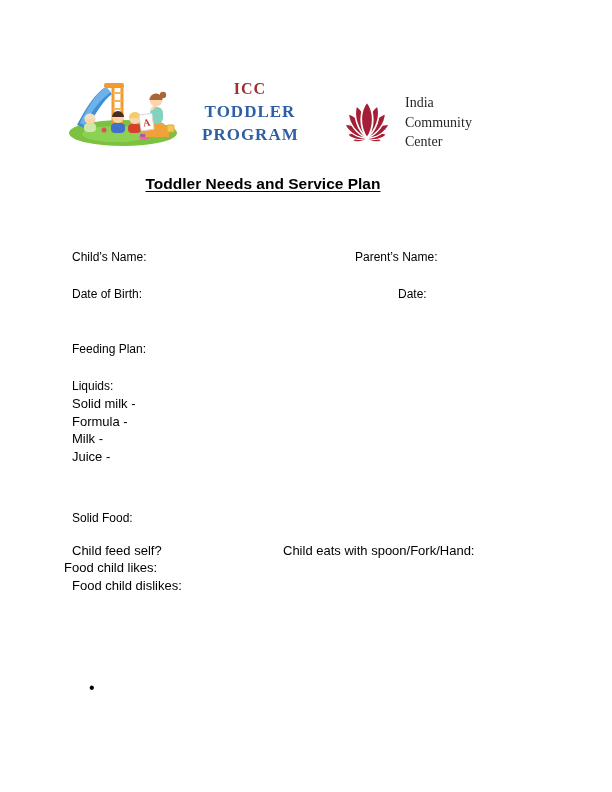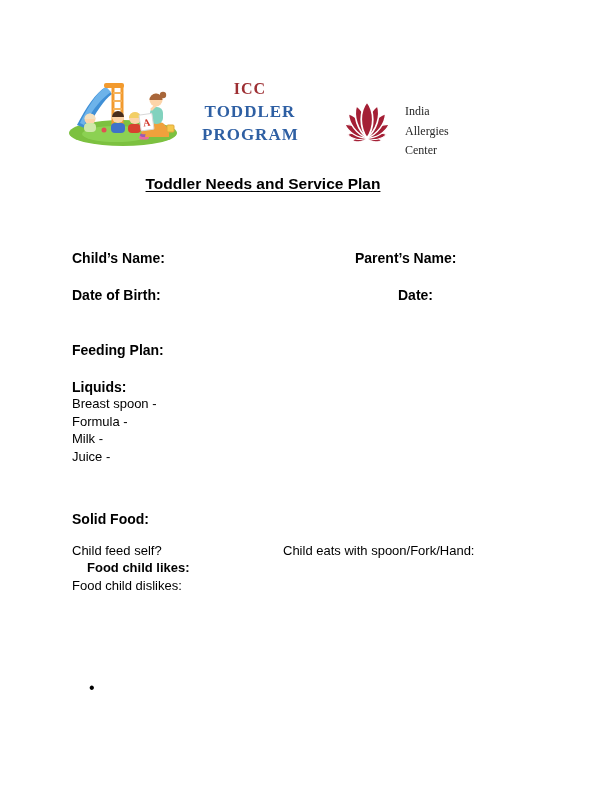--- a/index.html
+++ b/index.html
@@ -6,37 +6,37 @@
   .page{
     position:relative;
     width:612px;height:792px;
     margin:0 auto;
     background:#ffffff;
     font-family:"Liberation Sans", sans-serif;
     color:#000;
     overflow:hidden;
   }
   .abs{position:absolute;}
-  .lbl{font-weight:bold;font-size:14px;white-space:nowrap;}
+  .lbl{font-weight:normal;font-size:12px;white-space:nowrap;}
   .body-txt{font-size:13px;white-space:nowrap;}
 
   
   .logo-left{left:66px;top:74px;display:flex;align-items:flex-start;}
   .logo-left .logo-text{
     width:96px;margin-left:22px;margin-top:4px;text-align:center;
     font-family:"Liberation Serif", serif;letter-spacing:1px;
   }
   .logo-left .l1{font-size:16px;color:#9d2f33;font-weight:bold;line-height:22px;}
   .logo-left .l2,.logo-left .l3{font-size:17px;color:#2e5fa3;font-weight:bold;line-height:23px;}
 
   .logo-right{left:334px;top:84px;display:flex;align-items:flex-start;}
   .logo-right .icc-name{
-    margin-left:5px;margin-top:18px;
+    margin-left:5px;margin-top:9px;
     font-family:"Liberation Serif", serif;
-    font-size:12px;line-height:19.5px;color:#272727;
+    font-size:14px;line-height:19.5px;color:#272727;
   }
 
   
   .doc-title{left:0;top:175px;width:526px;text-align:center;}
   .doc-title span{
     font-size:15.5px;font-weight:bold;
     text-decoration:underline;
     text-underline-offset:2px;
   }
 
@@ -49,21 +49,21 @@
   
   #feeding-heading{left:72px;top:342px;}
   #liquids-heading{left:72px;top:379px;}
   #liquids-list{left:72px;top:395px;}
   #liquids-list div{line-height:17.6px;}
 
   
   #solid-heading{left:72px;top:511px;}
   #feed-self{left:72px;top:543px;}
   #eats-with{left:283px;top:543px;}
-  #likes{left:87px;top:560px;font-weight:bold;}
+  #likes{left:64px;top:560px;}
   #dislikes{left:72px;top:578px;}
 
   
   #allergies-heading{left:72px;top:641px;}
   #allergy-bullet{left:89px;top:679px;font-size:16px;}
 </style>
 </head>
 <body>
 
 <div class="page">
@@ -135,38 +135,38 @@
         <path transform="rotate(58) scale(0.76)" d="M0,0 C-10,-16 -10,-38 0,-52 C10,-38 10,-16 0,0 Z"></path>
         <path transform="rotate(-37) scale(0.9)" d="M0,0 C-10,-16 -10,-38 0,-52 C10,-38 10,-16 0,0 Z"></path>
         <path transform="rotate(37) scale(0.9)" d="M0,0 C-10,-16 -10,-38 0,-52 C10,-38 10,-16 0,0 Z"></path>
         <path transform="rotate(-18) scale(1.0)" d="M0,0 C-10,-16 -10,-38 0,-52 C10,-38 10,-16 0,0 Z"></path>
         <path transform="rotate(18) scale(1.0)" d="M0,0 C-10,-16 -10,-38 0,-52 C10,-38 10,-16 0,0 Z"></path>
         <path transform="scale(1.06)" d="M0,0 C-11,-16 -11,-38 0,-52 C11,-38 11,-16 0,0 Z"></path>
       </g>
     </svg>
     <div class="icc-name">
       <div>India</div>
-      <div>Allergies</div>
+      <div>Community</div>
       <div>Center</div>
     </div>
   </div>
 
   <div class="abs doc-title">
     <span>Toddler Needs and Service Plan</span>
   </div>
 
   <div class="abs lbl" id="child-name">Child’s Name:</div>
   <div class="abs lbl" id="parent-name">Parent’s Name:</div>
   <div class="abs lbl" id="dob">Date of Birth:</div>
   <div class="abs lbl" id="date">Date:</div>
 
   <div class="abs lbl" id="feeding-heading">Feeding Plan:</div>
   <div class="abs lbl" id="liquids-heading">Liquids:</div>
   <div class="abs body-txt" id="liquids-list">
-    <div>Breast spoon -</div>
+    <div>Solid milk -</div>
     <div>Formula -</div>
     <div>Milk -</div>
     <div>Juice -</div>
   </div>
 
   <div class="abs lbl" id="solid-heading">Solid Food:</div>
   <div class="abs body-txt" id="feed-self">Child feed self?</div>
   <div class="abs body-txt" id="eats-with">Child eats with spoon/Fork/Hand:</div>
   <div class="abs body-txt" id="likes">Food child likes:</div>
   <div class="abs body-txt" id="dislikes">Food child dislikes:</div>

